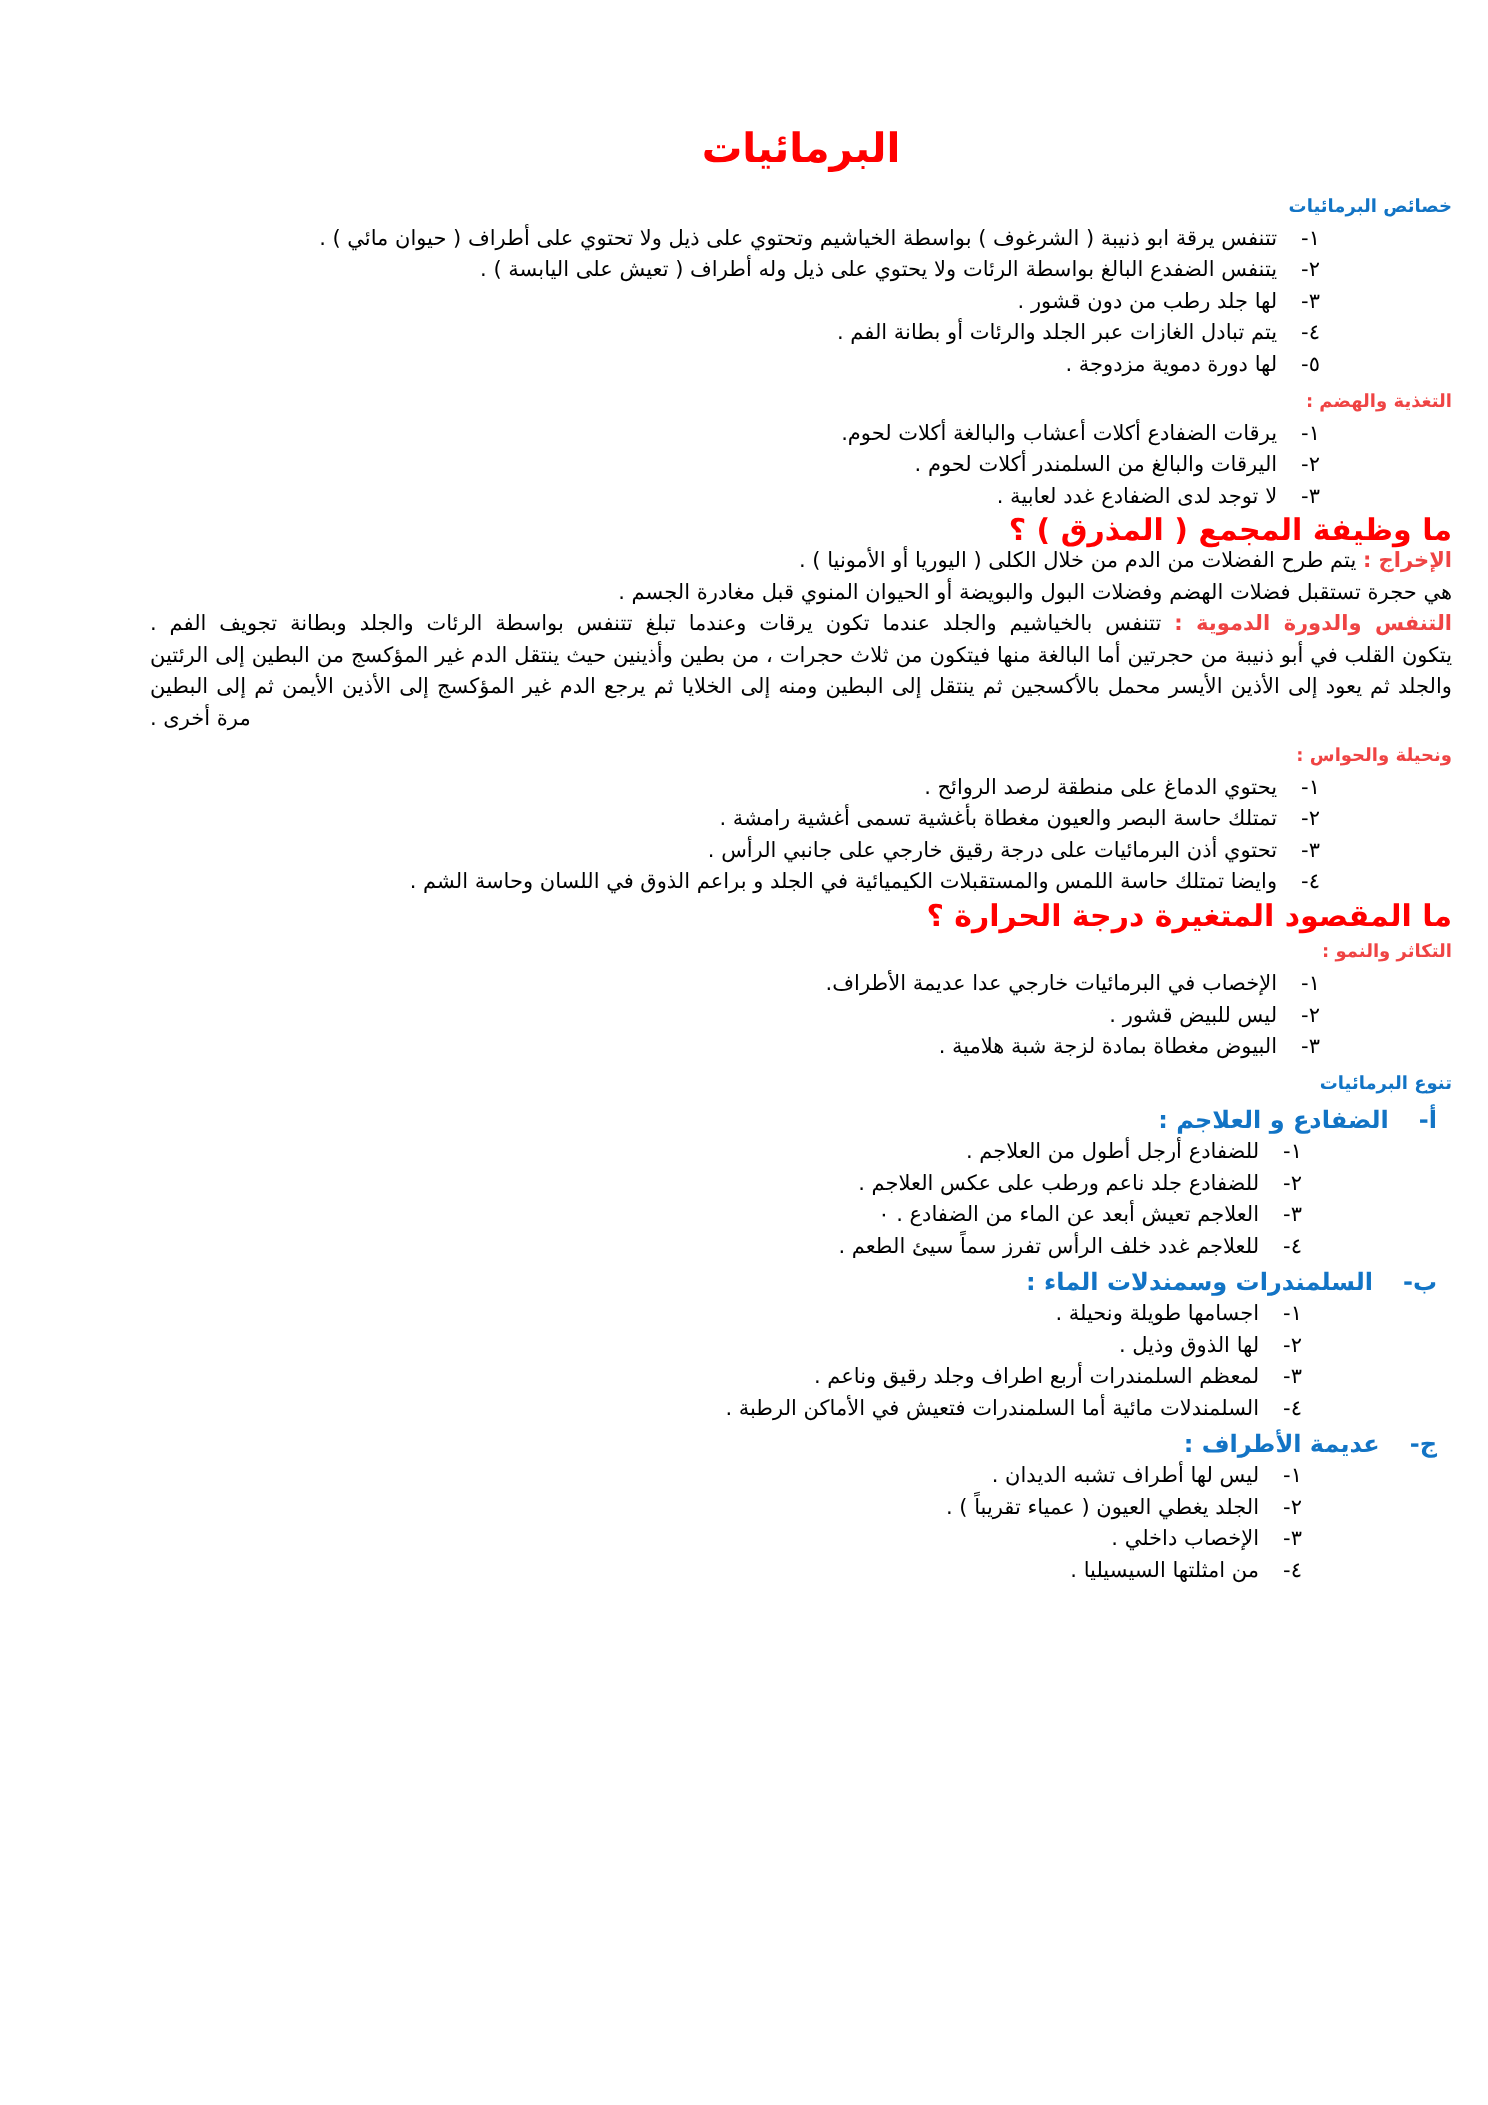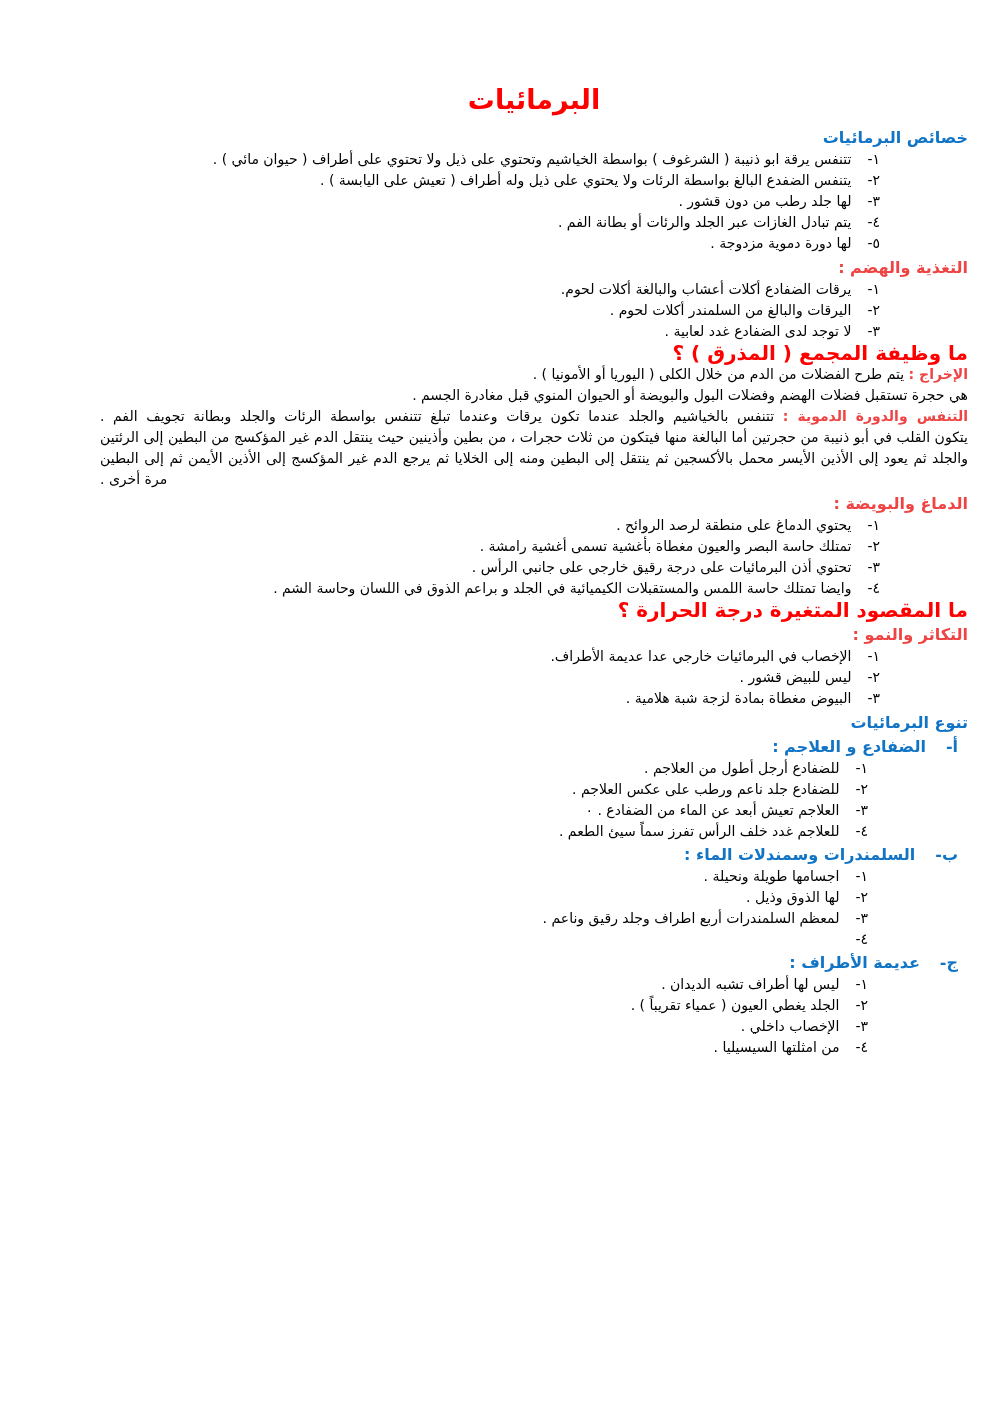--- a/index.html
+++ b/index.html
@@ -25,21 +25,21 @@
   .title {
     margin: 0 0 10px 0;
     text-align: center;
     font-size: 27px;
     font-weight: bold;
     color: #ff0000;
     line-height: 32px;
   }
   .h {
     margin: 2px 0 0 0;
-    font-size: 16px;
+    font-size: 12px;
     font-weight: bold;
     line-height: 23px;
   }
   .blue  { color: #1274c5; }
   .green { color: #ef4444; }
   .line, .para {
     margin: 0;
     font-size: 14px;
     line-height: 21px;
   }
@@ -130,21 +130,21 @@
   </div>
 
   <p class="red-q">ما وظيفة المجمع ( المذرق ) ؟</p>
   <p class="line"><span class="label green">الإخراج :</span> <span>يتم طرح الفضلات من الدم من خلال الكلى ( اليوريا أو الأمونيا ) .</span></p>
 
   <p class="line">هي حجرة تستقبل فضلات الهضم وفضلات البول والبويضة أو الحيوان المنوي قبل مغادرة الجسم .</p>
 
   <p class="line fullwidth"><span class="label green">التنفس والدورة الدموية :</span> <span>تتنفس بالخياشيم والجلد عندما تكون يرقات وعندما تبلغ تتنفس بواسطة الرئات والجلد وبطانة تجويف الفم .</span></p>
   <p class="para justified">يتكون القلب في أبو ذنيبة من حجرتين  أما البالغة منها فيتكون من ثلاث حجرات ، من بطين وأذينين حيث ينتقل الدم غير المؤكسج من البطين إلى الرئتين والجلد ثم يعود إلى الأذين الأيسر محمل بالأكسجين ثم ينتقل إلى البطين ومنه إلى الخلايا ثم يرجع الدم غير المؤكسج إلى الأذين الأيمن ثم إلى البطين مرة أخرى .</p>
 
-  <h2 class="h green">الدماغ والبويضة :</h2>
+  <h2 class="h green">ونحيلة والحواس :</h2>
   <div class="list">
     <div class="li">
       <span class="num">١-</span>
       <span class="txt">يحتوي الدماغ على منطقة لرصد الروائح .</span>
     </div>
     <div class="li">
       <span class="num">٢-</span>
       <span class="txt">تمتلك حاسة البصر والعيون مغطاة بأغشية تسمى أغشية رامشة .</span>
     </div>
     <div class="li">
@@ -212,20 +212,21 @@
     <div class="li">
       <span class="num">٢-</span>
       <span class="txt">لها الذوق وذيل .</span>
     </div>
     <div class="li">
       <span class="num">٣-</span>
       <span class="txt">لمعظم السلمندرات أربع اطراف وجلد رقيق وناعم .</span>
     </div>
     <div class="li">
       <span class="num">٤-</span>
+      <span class="txt">السلمندلات مائية أما السلمندرات فتعيش في الأماكن الرطبة .</span>
     </div>
   </div>
 
   <div class="sub-h">
     <span>ج-</span>
     <span>عديمة الأطراف :</span>
   </div>
   <div class="list sub">
     <div class="li">
       <span class="num">١-</span>

